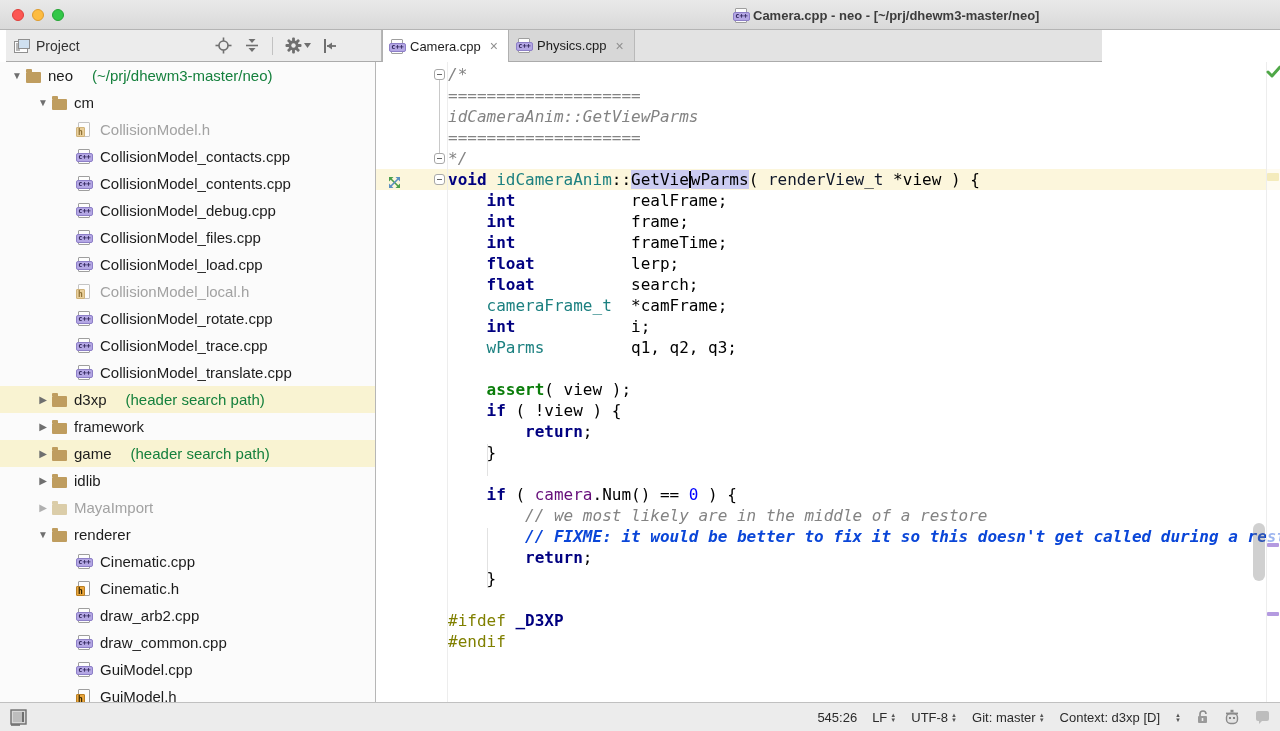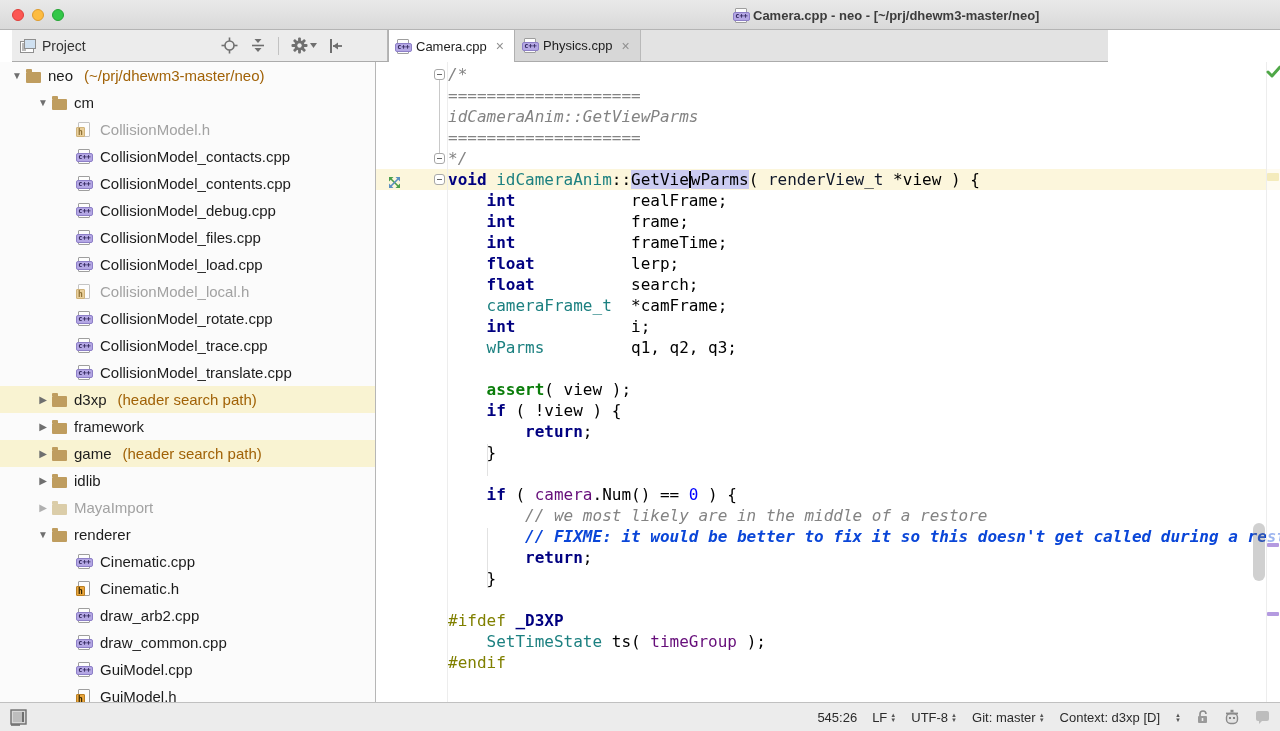--- a/index.html
+++ b/index.html
@@ -29,21 +29,21 @@
   .dim .doc { border-color:#c4c4c4; }
   .dim .badge-h { background:#e9cf9b; border-color:#d0b37a; color:#8d7032; }
 
   .folder { position:relative; display:inline-block; width:15px; height:11px; background:#bf9d5f;
     border-radius:1px; margin-top:3px; flex:none; }
   .folder::before { content:""; position:absolute; left:0; top:-3px; width:6px; height:3px;
     background:#bf9d5f; border-radius:1px 1px 0 0; }
   .dim .folder, .dim .folder::before { background:#dbcda9; }
 
   
-  .topstrip { position:absolute; left:12px; top:30px; width:1096px; height:32px; background:#fde047;
+  .topstrip { position:absolute; left:6px; top:30px; width:1096px; height:32px; background:#fde047;
     border-bottom:1px solid #ababab; }
   .panel-header { position:absolute; left:0; top:0; width:376px; height:31px; display:flex;
     align-items:center; padding:0 44px 0 8px; border-right:1px solid #b6b6b6; background:#ececec; }
   .panel-title { font-size:14px; color:#333; margin-left:6px; flex:1; }
   .ph-icons { display:flex; align-items:center; gap:12px; }
   .ph-icons svg { display:block; }
   .vsep { width:1px; height:18px; background:#c2c2c2; }
 
   .tabbar { position:absolute; left:376px; top:0; right:0; height:31px; display:flex; align-items:stretch; background:#e3e3e3; }
   .tab { display:flex; align-items:center; gap:7px; padding:0 10px 0 9px; font-size:13px; color:#1d1d1d;
@@ -55,21 +55,21 @@
   .sidebar { position:absolute; left:0; top:62px; width:376px; height:640px; background:#fbfbfb;
     border-right:1px solid #b6b6b6; overflow:hidden; }
   .trow { position:relative; height:27px; display:flex; align-items:center; font-size:15px; color:#1c1c1c;
     white-space:nowrap; }
   .trow.hl { background:#f9f3d2; }
   .trow .arrow { width:18px; text-align:center; font-size:10px; color:#6f6f6f; flex:none; }
   .trow.dim .arrow { color:#b0b0b0; }
   .trow .ticon { width:20px; display:flex; justify-content:flex-start; flex:none; }
   .trow .tlabel { margin-left:2px; }
   .trow.dim .tlabel { color:#a2a2a2; }
-  .trow .tnote { color:#a16207; margin-left:11px; }
+  .trow .tnote { color:#15803d; margin-left:19px; }
 
   
   .editor { position:absolute; left:376px; top:62px; width:904px; height:640px; background:#ffffff; overflow:hidden; }
   .gutterline { position:absolute; left:71px; top:0; bottom:0; width:1px; background:#ededed; z-index:2; }
   .code-area { position:absolute; left:0; top:2px; right:0; }
   .cline { position:relative; height:21px; padding-left:72px; white-space:pre;
     font:16px/21px "DejaVu Sans Mono",monospace; color:#000; }
   .cline.caretrow { background:#fcf6dc; }
   .s-kw { color:#000080; font-weight:bold; }
   .s-pl { color:#000000; }
@@ -434,21 +434,20 @@
         <div class="cline"><span><span class="s-pl">        </span><span class="s-kw">return</span><span class="s-pl">;</span></span></div>
         <div class="cline"><span><span class="s-pl">    }</span></span></div>
         <div class="cline"><span></span></div>
         <div class="cline"><span><span class="s-pl">    </span><span class="s-kw">if</span><span class="s-pl"> ( </span><span class="s-mem">camera</span><span class="s-pl">.Num() == </span><span class="s-num">0</span><span class="s-pl"> ) {</span></span></div>
         <div class="cline"><span><span class="s-pl">        </span><span class="s-cmt">// we most likely are in the middle of a restore</span></span></div>
         <div class="cline"><span><span class="s-pl">        </span><span class="s-todo">// FIXME: it would be better to fix it so this doesn't get called during a restore</span></span></div>
         <div class="cline"><span><span class="s-pl">        </span><span class="s-kw">return</span><span class="s-pl">;</span></span></div>
         <div class="cline"><span><span class="s-pl">    }</span></span></div>
         <div class="cline"><span></span></div>
         <div class="cline"><span><span class="s-pre">#ifdef</span><span class="s-pl"> </span><span class="s-macro">_D3XP</span></span></div>
-        <div class="cline"><span><span class="s-pl">    </span><span class="s-type">SetTimeState</span><span class="s-pl"> ts( </span><span class="s-mem">timeGroup</span><span class="s-pl"> );</span></span></div>
         <div class="cline"><span><span class="s-pre">#endif</span></span></div>
       </div>
     <div class="indent-guide" style="left:111px;top:382px;height:32px;"></div>
     <div class="indent-guide" style="left:111px;top:466px;height:60px;"></div>
     <div class="scroll-thumb" style="top:461px;"></div>
     <div class="stripe">
       <span class="stripe-check">
         <svg width="16" height="14" viewBox="0 0 16 14">
             <polyline points="2,7 6,11 14,2" fill="none" stroke="#4fa747" stroke-width="3" stroke-linecap="round" stroke-linejoin="round"></polyline>
           </svg>

